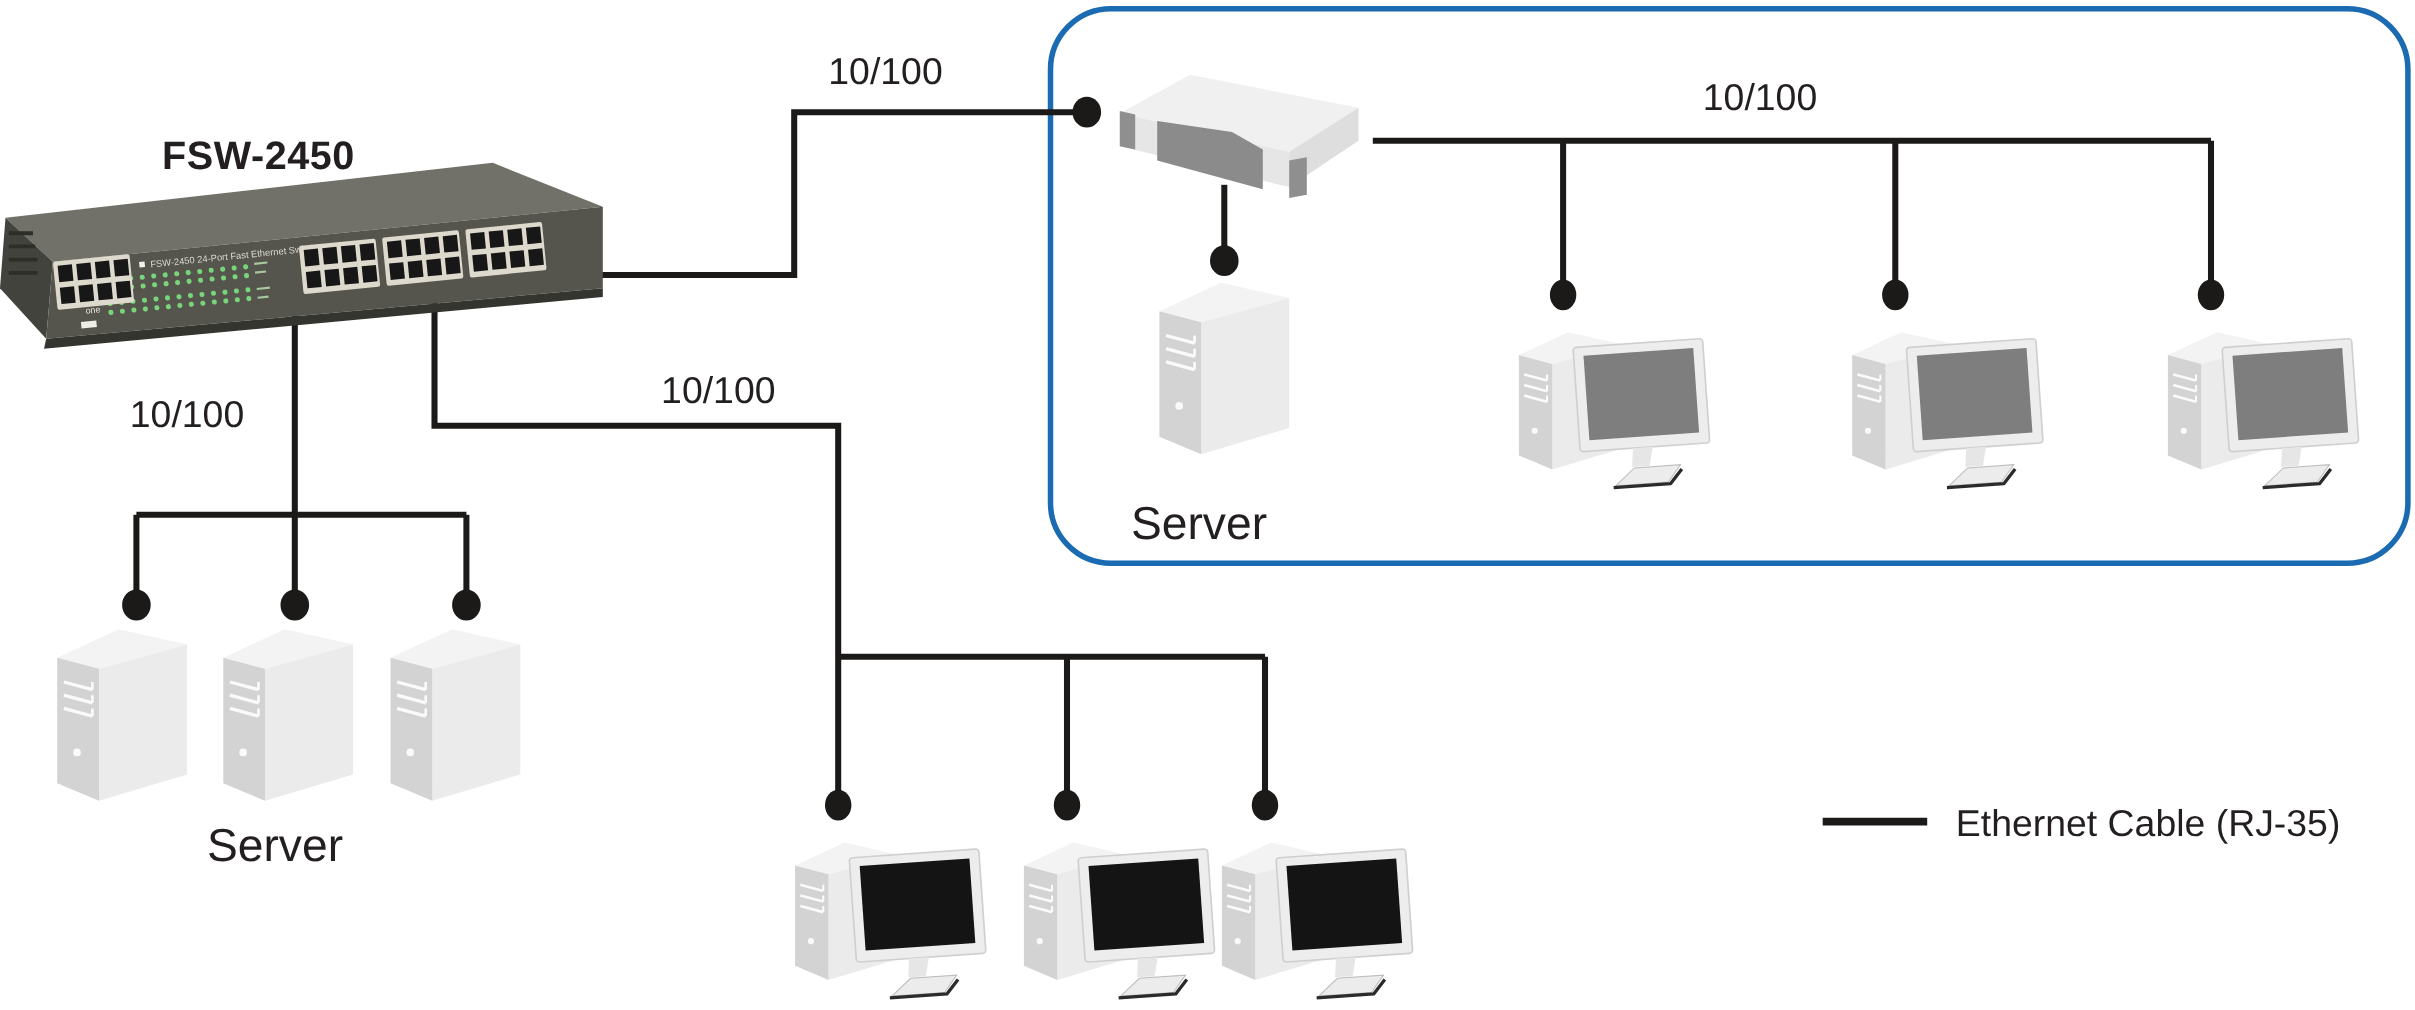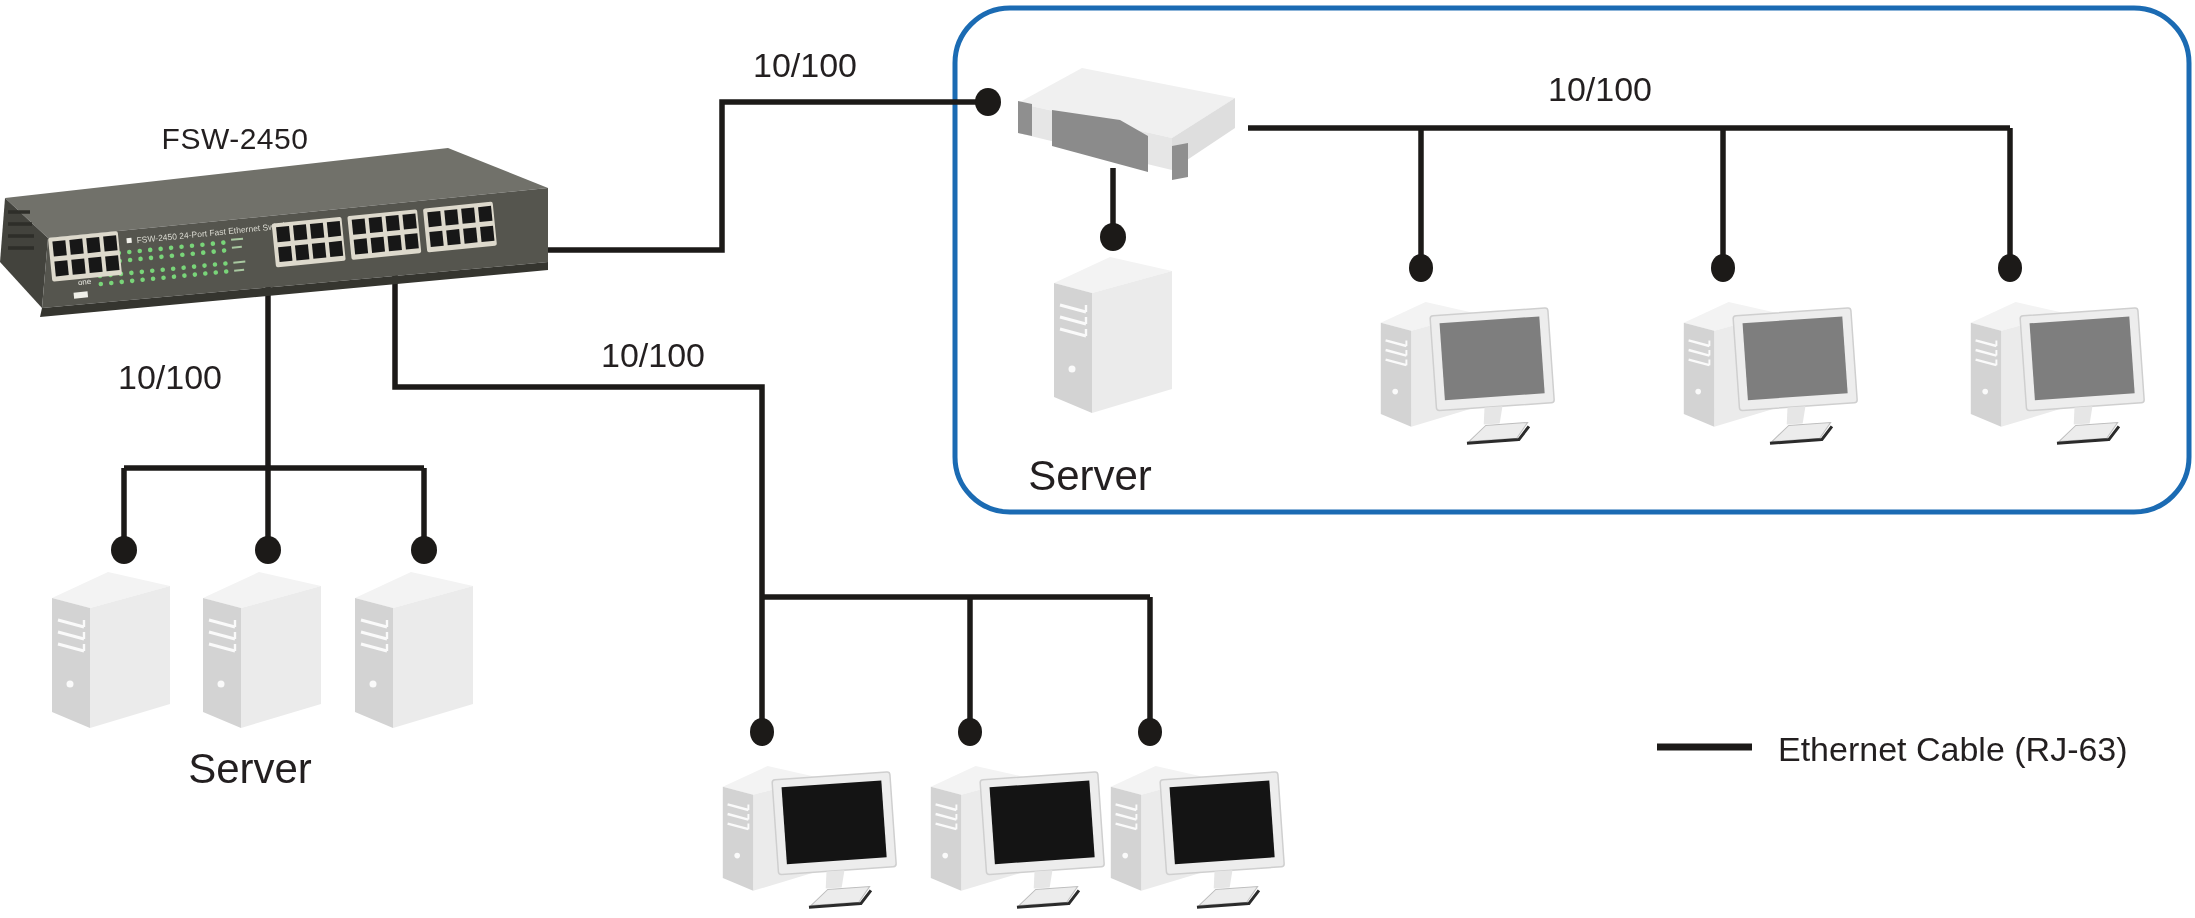--- a/index.html
+++ b/index.html
@@ -2,21 +2,21 @@
 <html style="--cable: #1c1a18; --lan_border: #1b6bb3; --text: #231f20; --screen_lan: #7e7e7e; --screen_dark: #141414; --led_green: #79d579;"><head>
 <meta charset="utf-8">
 <style>
   html,body{margin:0;padding:0;background:#ffffff;}
   #stage{position:relative;width:2195px;height:918px;background:#fff;overflow:hidden;
          font-family:"Liberation Sans","DejaVu Sans",sans-serif;}
   #art{position:absolute;left:0;top:0;}
   .lbl{position:absolute;color:var(--text,#231f20);line-height:1;white-space:nowrap;}
   .lbl.center{text-align:center;}
   .speed{font-size:34px;width:200px;}
-  .model{font-size:30px;font-weight:normal;width:250px;letter-spacing:.5px;}
+  .model{font-size:36px;font-weight:bold;width:250px;letter-spacing:.5px;}
   .server{font-size:42px;width:200px;}
   .legendtxt{font-size:34px;}
 </style>
 </head>
 <body>
 
 <div id="stage">
 
   <svg id="art" width="2195" height="918" viewBox="0 0 2195 918">
     <defs>
@@ -167,14 +167,14 @@
   <div class="lbl speed center" style="left:1500px;top:72px;">10/100</div>
 
   <div class="lbl speed center" style="left:70px;top:360px;">10/100</div>
 
   <div class="lbl speed center" style="left:553px;top:338px;">10/100</div>
 
   <div class="lbl server center" style="left:150px;top:748px;">Server</div>
 
   <div class="lbl server center" style="left:990px;top:455px;">Server</div>
 
-  <div class="lbl legendtxt" style="left:1778px;top:732px;">Ethernet Cable (RJ-63)</div>
+  <div class="lbl legendtxt" style="left:1778px;top:732px;">Ethernet Cable (RJ-35)</div>
 </div>
 
 </body></html>

